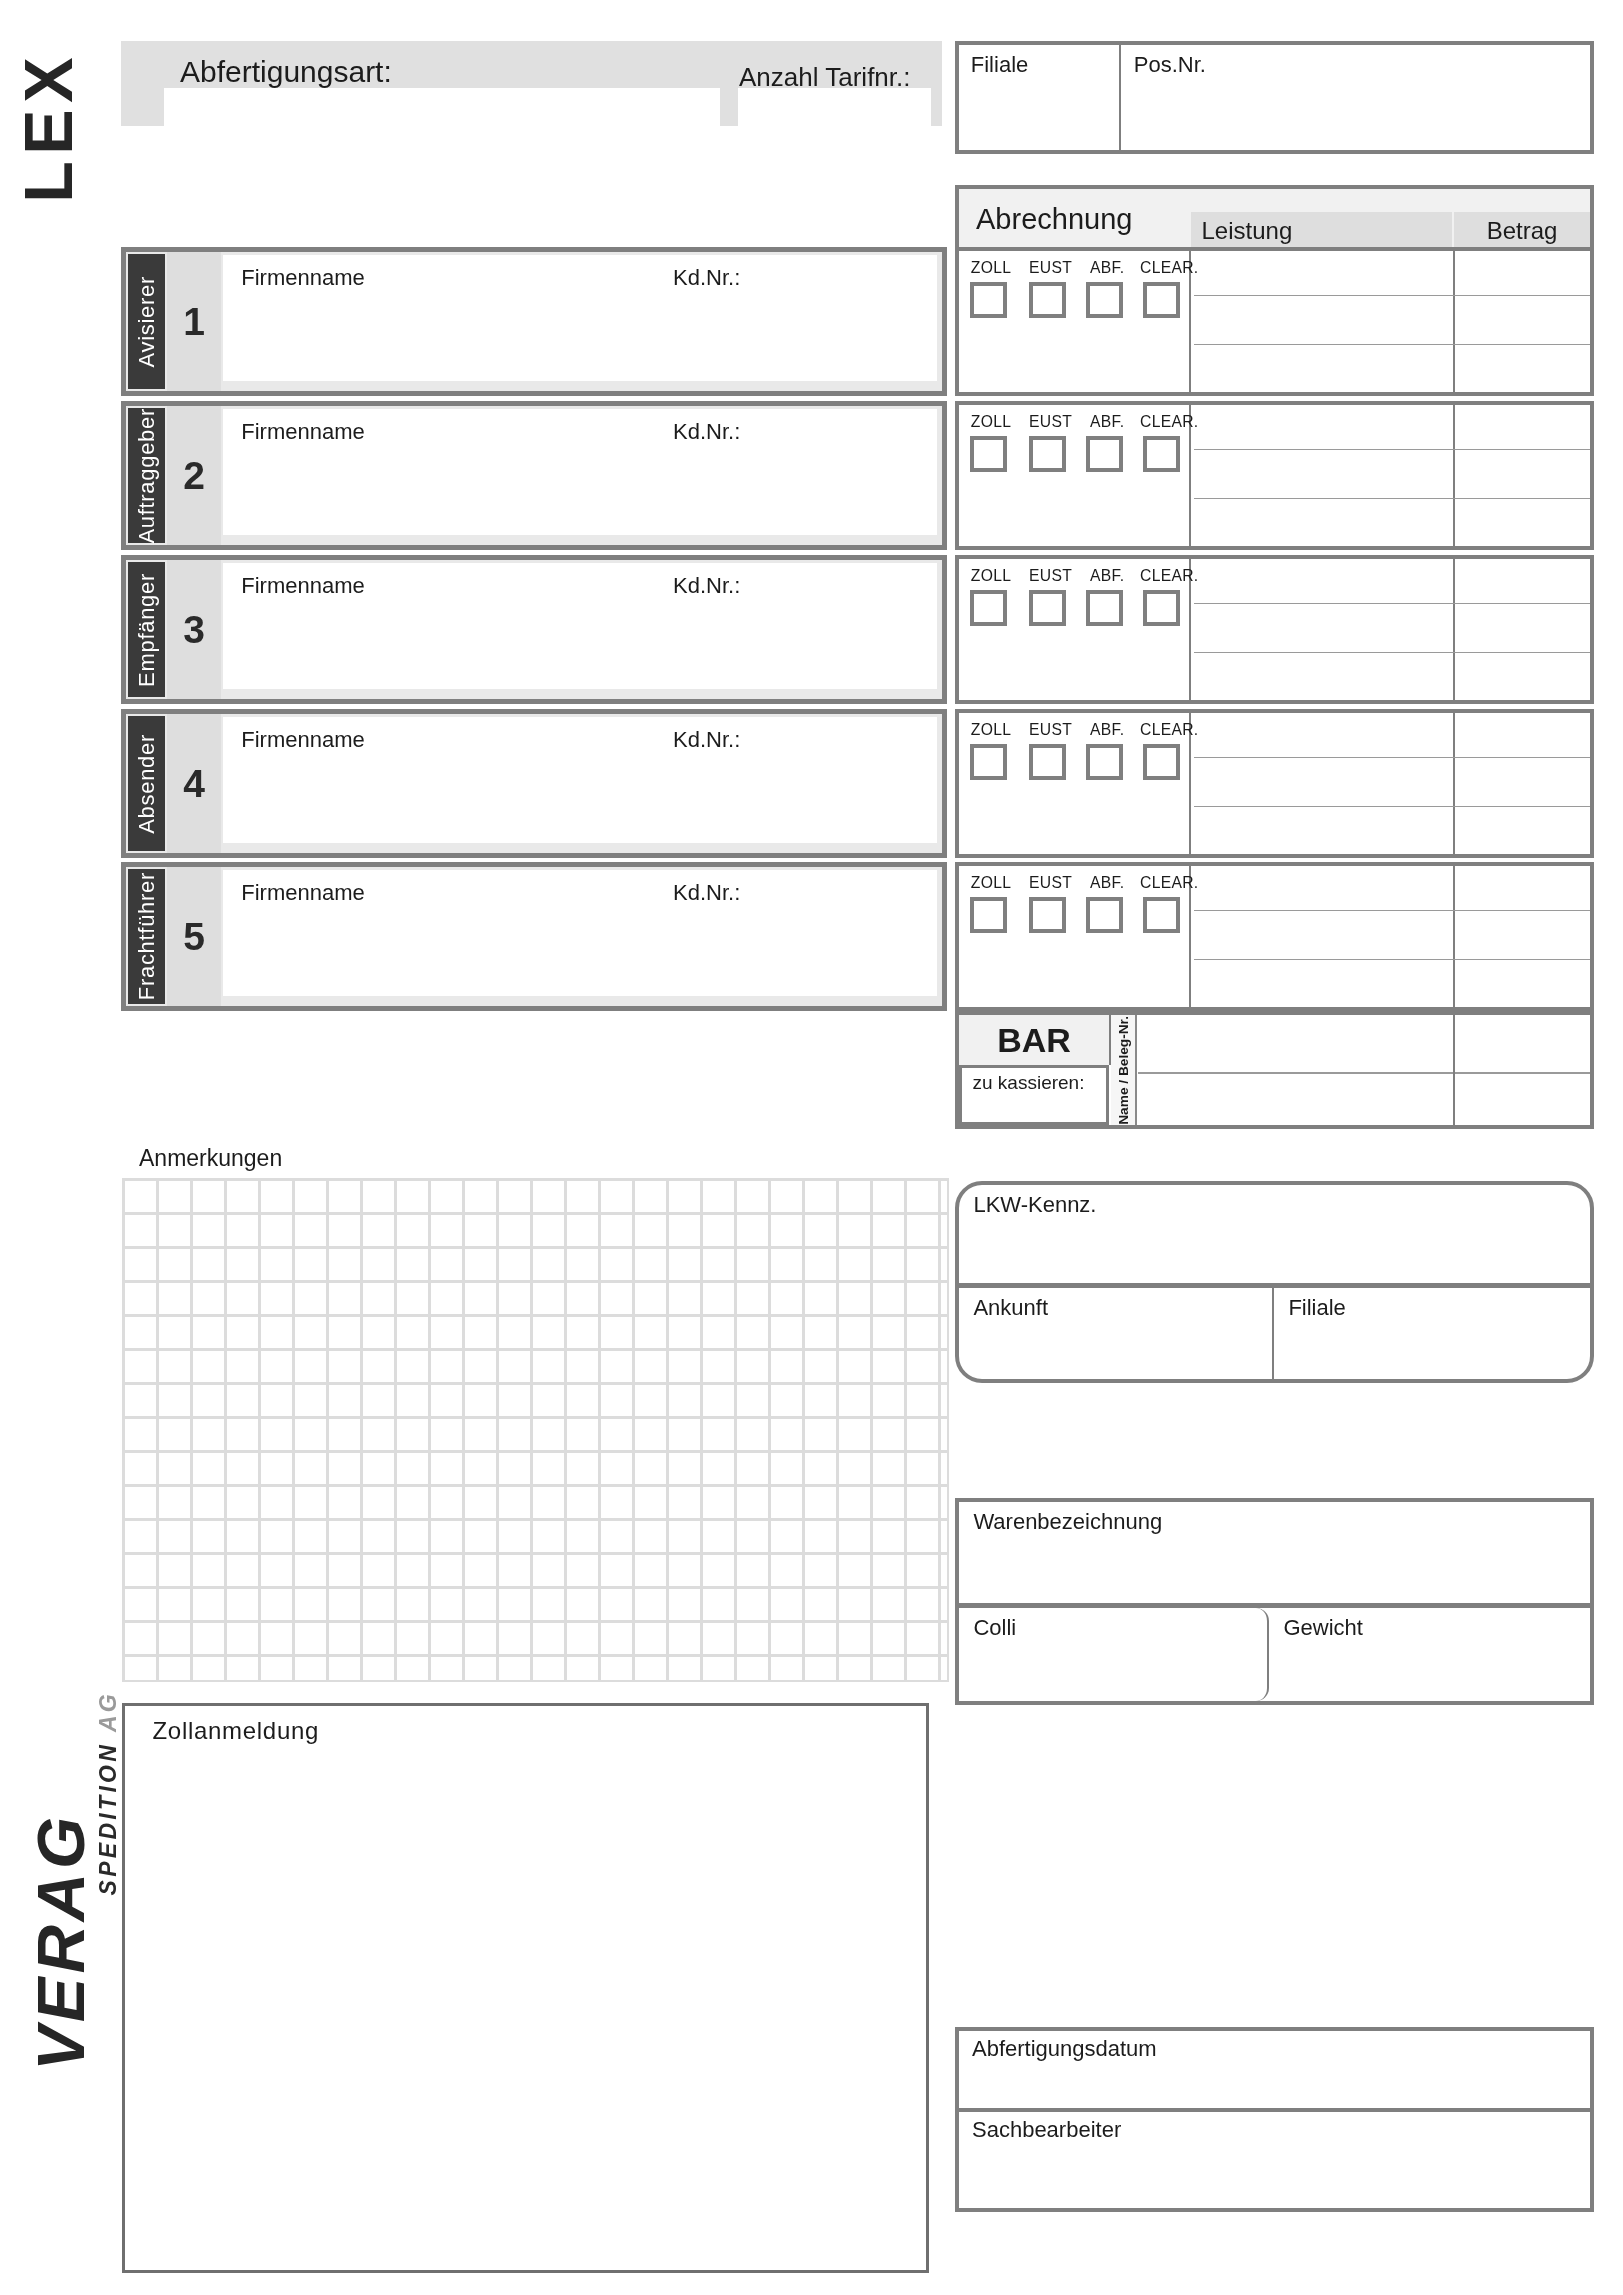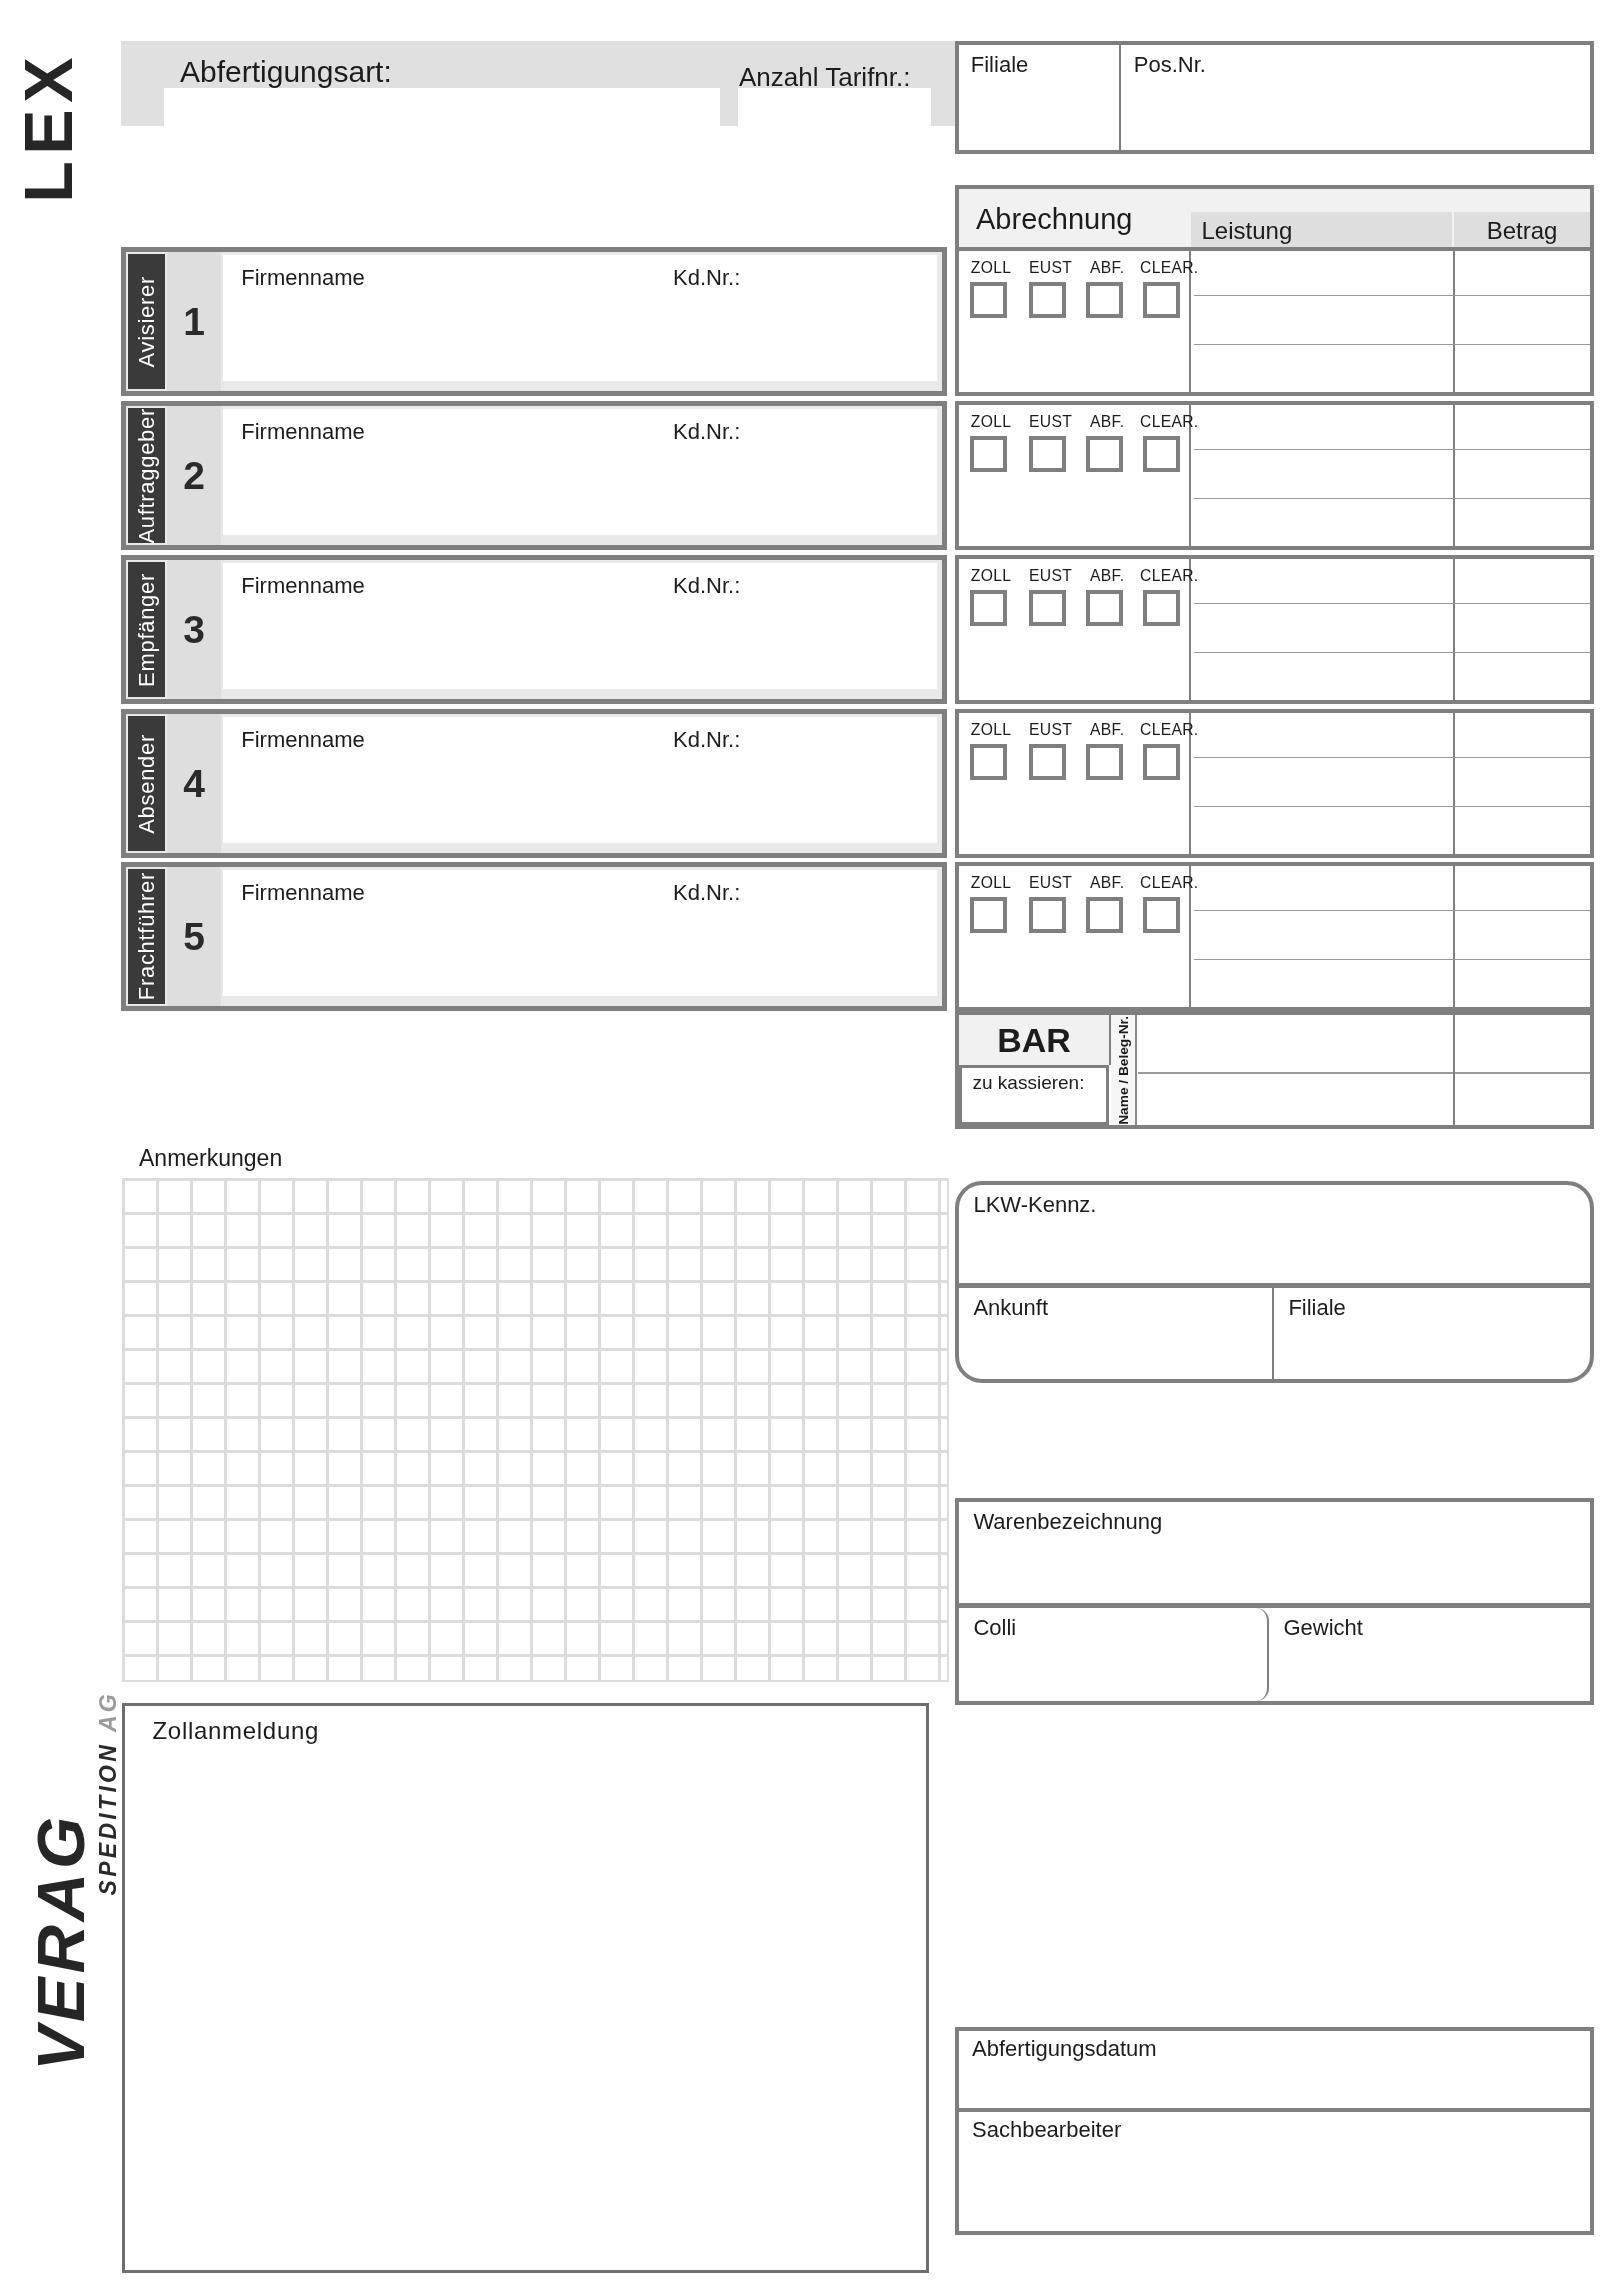--- a/index.html
+++ b/index.html
@@ -13,21 +13,21 @@
   
   .lex { left:15.7px; top:30px; width:64px; height:193px; display:flex; align-items:center; justify-content:center; }
   .lex .vert { font-weight:bold; font-size:68px; letter-spacing:6.5px; color:#262626; line-height:1; }
   .verag { left:23.6px; top:1718px; width:73px; height:353px; display:flex; align-items:flex-end; justify-content:center; }
   .verag .vert { font-weight:bold; font-style:italic; font-size:67px; letter-spacing:3.9px; color:#262626; line-height:1; }
   .verag-sub { left:97px; top:1676px; width:33px; height:219px; display:flex; align-items:flex-end; }
   .verag-sub .vert { font-weight:bold; font-style:italic; font-size:23px; letter-spacing:3.3px; color:#2a2a2a; line-height:1; }
   .verag-sub .gray { color:#9a9a9a; }
 
   
-  .hdr-panel { left:121px; top:41px; width:821px; height:85px; background:var(--panel,#e0e0e0);padding-left:32px; }
+  .hdr-panel { left:121px; top:41px; width:821px; height:85px; background:var(--panel,#e0e0e0); }
   .hdr-abf-label { left:59px; top:14.4px; font-size:30px; }
   .hdr-anz-label { left:618px; top:21px; font-size:26px; }
   .hdr-input { background:#fff; }
   .hdr-input.big { left:43px; top:47px; width:556px; height:58px; }
   .hdr-input.small { left:617px; top:47px; width:193px; height:58px; }
 
   .filiale-box { left:955px; top:41px; width:639px; height:113px; border:4.6px solid var(--border,#7f7f7f); background:#fff; box-sizing:border-box; }
   .fil-cell { left:0; top:0; bottom:0; width:160px; border-right:2.6px solid var(--border,#7f7f7f); }
   .pos-cell { left:163px; top:0; bottom:0; right:0; }
   .cell-label { position:absolute; left:11.8px; top:6.5px; font-size:22px; }
@@ -93,21 +93,21 @@
   .lkw-block .hdiv { top:98px; } .waren-block .hdiv { top:101px; }
   .half-cell { position:absolute; bottom:0; }
   .lkw-block .half-cell { top:103px; } .waren-block .half-cell { top:106px;border-radius:13px; }
   .half-cell.left { left:0; border-right:2.6px solid var(--border,#7f7f7f); box-sizing:border-box; }
   .lkw-block .half-cell.left { width:315px; } .lkw-block .half-cell.right { left:315px; right:0; }
   .waren-block .half-cell.left { width:310px; } .waren-block .half-cell.right { left:310px; right:0; }
 
   .zoll-box { left:122px; top:1703px; width:807px; height:570px; border:3.3px solid #6f6f6f; background:#fff; box-sizing:border-box; }
   .zoll-box .box-label { left:27.5px; top:10.5px; font-size:24px; letter-spacing:0.7px; }
 
-  .proc-box { left:955px; top:2027px; width:639px; height:208px; border:4.6px solid var(--border,#7f7f7f); background:#fff; box-sizing:border-box; }
+  .proc-box { left:955px; top:2027px; width:639px; height:185px; border:4.6px solid var(--border,#7f7f7f); background:#fff; box-sizing:border-box; }
   .datum-cell { position:absolute; left:0; right:0; top:0; height:77px; border-bottom:4.6px solid var(--border,#7f7f7f); }
   .sach-cell { position:absolute; left:0; right:0; top:81px; bottom:0; }
   .proc-box .box-label { left:13px; top:5.2px; }
 </style>
 </head>
 <body>
 
 <div class="page">
 
   <div class="abs lex">

